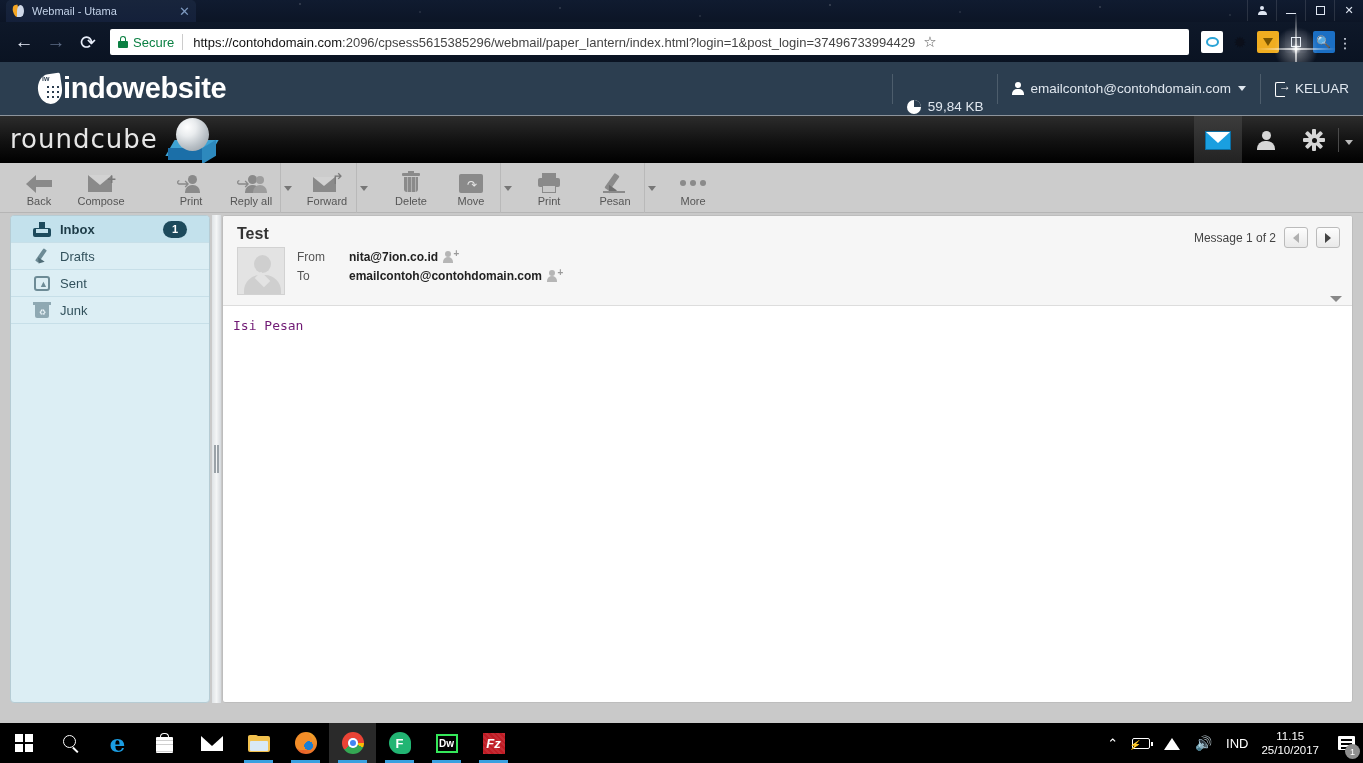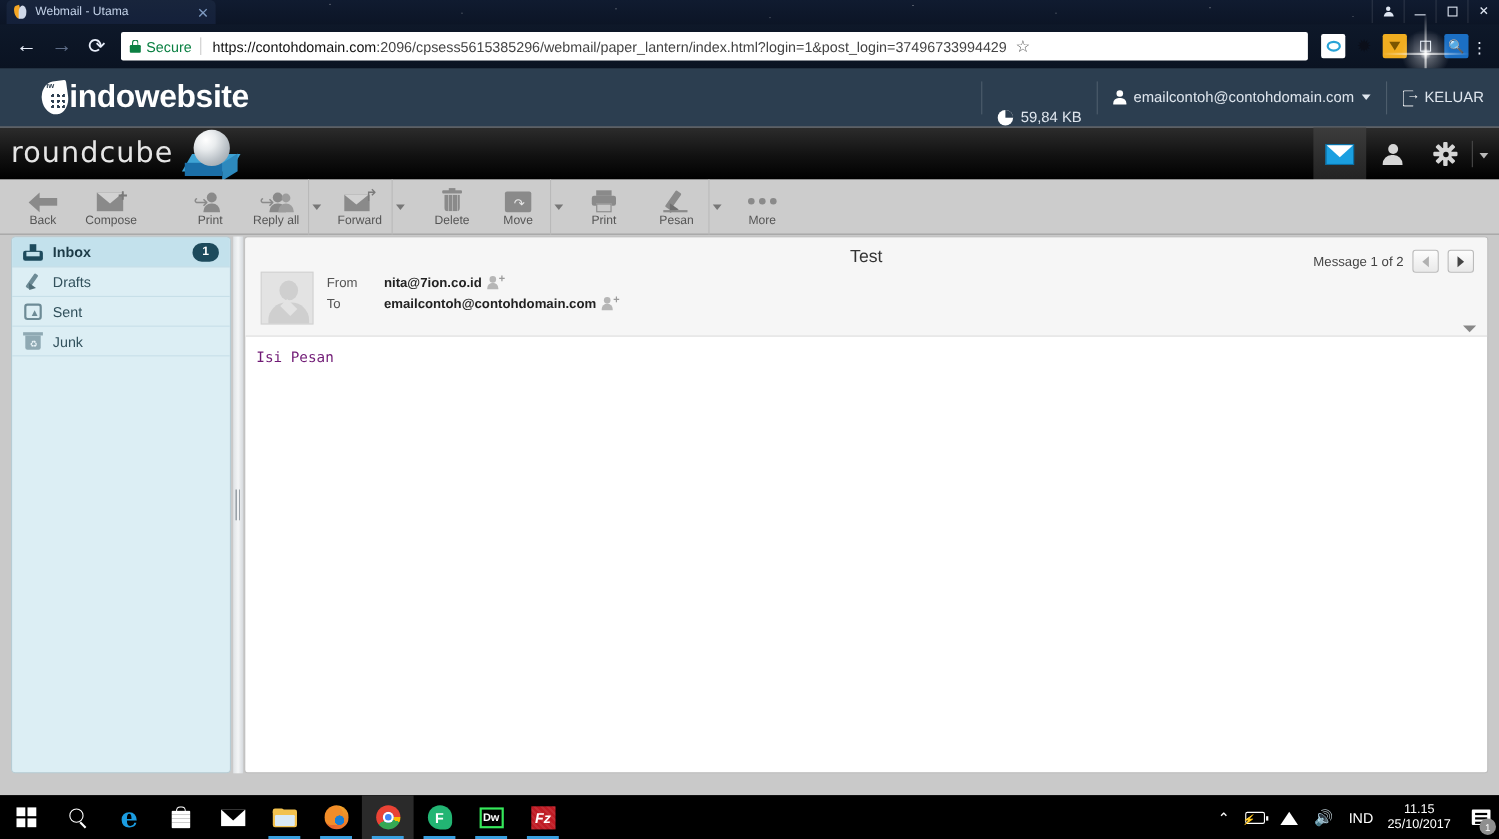--- a/index.html
+++ b/index.html
@@ -292,21 +292,21 @@
   .ico-more { width:26px;height:20px; display:flex; align-items:center; justify-content:center; gap:4px; }
   .ico-more i { width:6px;height:6px;border-radius:50%;background:#8a8a8a; }
 
   
   .workspace { position: absolute; left: 0; top: 213px; width: 1363px; height: 510px; background: #c9c9c9; }
   .sidebar {
     position: absolute; left: 10px; top: 2px; width: 200px; height: 488px;
     background: #dceef4; border: 1px solid #b6ccd4; border-radius: 4px; overflow: hidden;
   }
   .folder {
-    height: 27px; display: flex; align-items: center; padding: 0 10px; gap: 9px;
+    height: 27px; display: flex; align-items: center; padding: 0 22px; gap: 9px;
     border-bottom: 1px solid #c7dfe8; color: #32515c; font-size: 13px; cursor: pointer;
   }
   .folder.selected { background: #c3e1ec; font-weight: bold; color: #1d3b47; }
   .fold-ico { width: 18px; height: 17px; position: relative; flex: 0 0 auto; }
   .fi-inbox .tray { position:absolute; left:0; bottom:1px; width:18px;height:9px;background:#1d4a5c;border-radius:2px; }
   .fi-inbox .arr { position:absolute; left:6px; top:1px; width:6px;height:7px;background:#1d4a5c; }
   .fi-inbox .cut { position:absolute; left:3px; bottom:5px; width:12px;height:4px;background:#c3e1ec; }
   .fi-draft .pen { position:absolute; left:6px; top:0; width:4px;height:15px;background:#6d8b96; transform:rotate(35deg); border-radius:1px; }
   .fi-draft .nib { position:absolute; left:3px; top:11px; width:0;height:0;
     border-left:4px solid transparent;border-right:4px solid transparent;border-top:5px solid #4f6c76; transform:rotate(35deg);}
@@ -333,21 +333,21 @@
   }
 
   .msgview {
     position: absolute; left: 222px; top: 2px; right: 10px; height: 488px;
     background: #fff; border: 1px solid #bdbdbd; border-radius: 3px; overflow: hidden;
   }
   .msg-header {
     position: relative; background: #f6f6f6; border-bottom: 1px solid #ddd;
     padding: 9px 14px 10px 14px; height: 90px;
   }
-  .msg-subject { font-size: 16px; font-weight: normal; color: #333; margin-bottom: 4px; text-align: center; }
+  .msg-subject { font-size: 16px; font-weight: bold; color: #333; margin-bottom: 4px; }
   .msg-nav {
     position: absolute; right: 12px; top: 11px; display: flex; align-items: center; gap: 8px;
   }
   .msg-count { font-size: 12px; color: #444; }
   .nav-sq {
     width: 24px; height: 21px; border: 1px solid #bbb; border-radius: 3px;
     background: linear-gradient(#fdfdfd,#e9e9e9); display: flex; align-items: center;
     justify-content: center; cursor: pointer;
   }
   .nav-sq i.left { width:0;height:0;border-top:5px solid transparent;border-bottom:5px solid transparent;border-right:6px solid #b0b0b0; }

